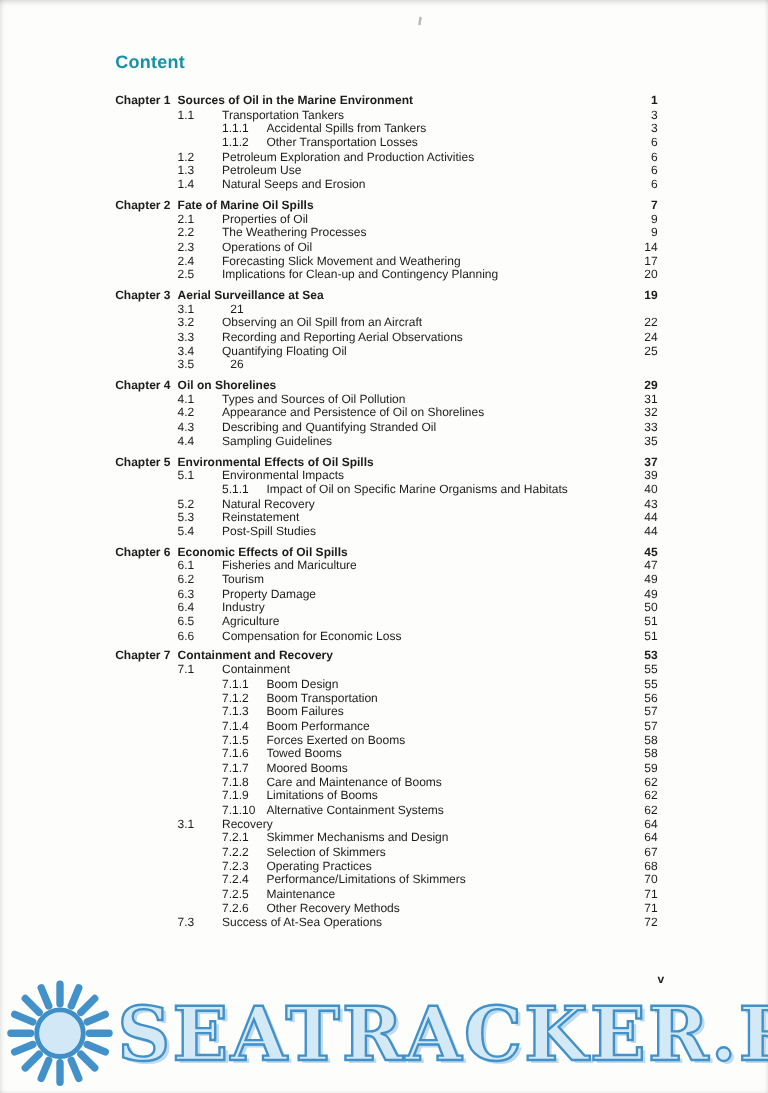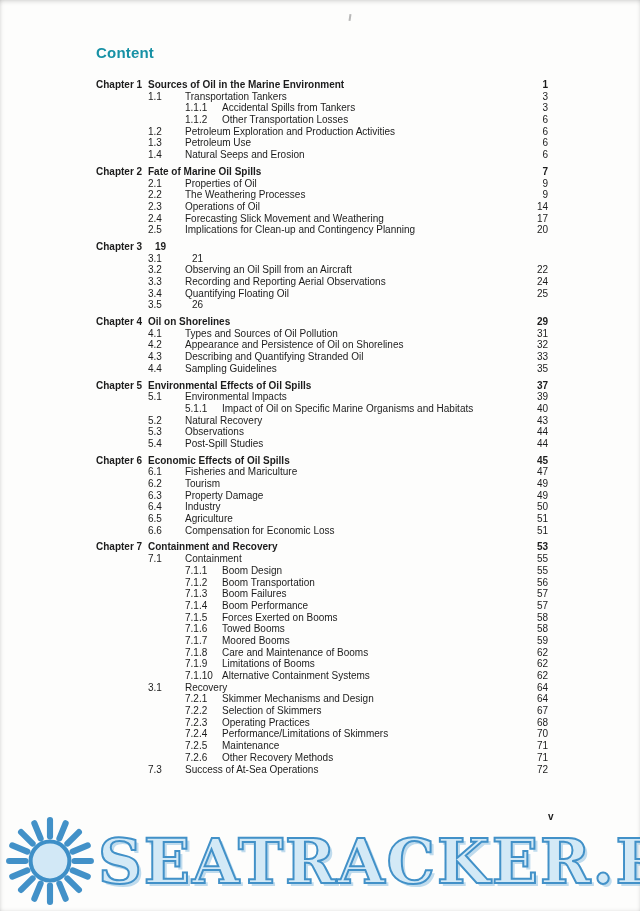--- a/index.html
+++ b/index.html
@@ -150,20 +150,21 @@
           </div>
           <div class="row lvl1">
             <span class="e-num">2.5</span>
             <span class="e-title">Implications for Clean-up and Contingency Planning</span>
             <span class="e-page">20</span>
           </div>
         </div>
         <div class="chapter-block">
           <div class="row head-row">
             <span class="c-label">Chapter 3</span>
+            <span class="c-title">Aerial Surveillance at Sea</span>
             <span class="c-page">19</span>
           </div>
           <div class="row lvl1">
             <span class="e-num">3.1</span>
             <span class="e-page">21</span>
           </div>
           <div class="row lvl1">
             <span class="e-num">3.2</span>
             <span class="e-title">Observing an Oil Spill from an Aircraft</span>
             <span class="e-page">22</span>
@@ -226,21 +227,21 @@
             <span class="e-title">Impact of Oil on Specific Marine Organisms and Habitats</span>
             <span class="e-page">40</span>
           </div>
           <div class="row lvl1">
             <span class="e-num">5.2</span>
             <span class="e-title">Natural Recovery</span>
             <span class="e-page">43</span>
           </div>
           <div class="row lvl1">
             <span class="e-num">5.3</span>
-            <span class="e-title">Observations</span>
+            <span class="e-title">Reinstatement</span>
             <span class="e-page">44</span>
           </div>
           <div class="row lvl1">
             <span class="e-num">5.4</span>
             <span class="e-title">Post-Spill Studies</span>
             <span class="e-page">44</span>
           </div>
         </div>
         <div class="chapter-block">
           <div class="row head-row">

